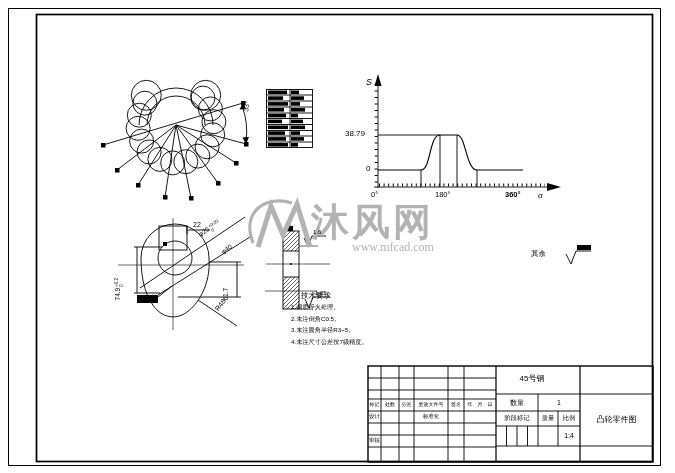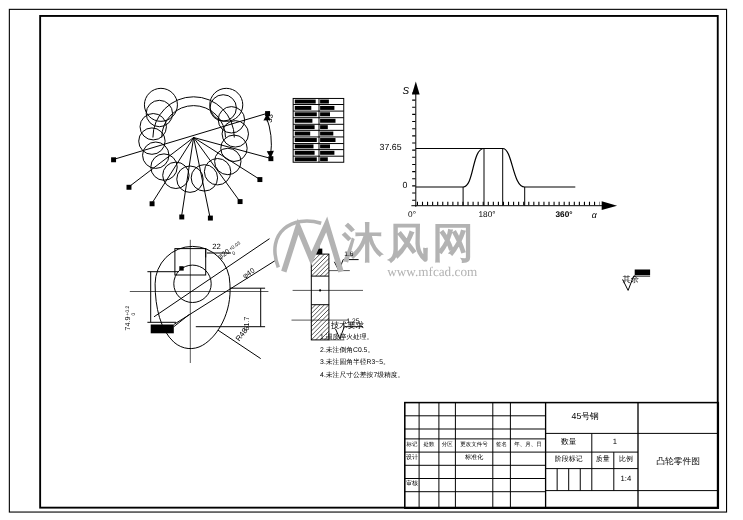--- a/index.html
+++ b/index.html
@@ -248,21 +248,21 @@
       <path d="M258,247 L271,206 L283,235 L297,204 L310,247" stroke-width="5"></path>
     </g>
   </svg>
 
   <span class="t wm" style="left:311px;top:203px;font-size:38px;font-weight:bold;letter-spacing:3px;">沐风网</span>
   <span class="t wm" style="left:352px;top:241px;font-size:12px;font-family:Liberation Serif, serif;">www.mfcad.com</span>
 
   <span class="t" style="left:242px;top:111px;font-size:7px;transform:rotate(-80deg);transform-origin:left top;">33°</span>
 
   <span class="t" style="left:366px;top:78px;font-size:9px;font-style:italic;">S</span>
-  <span class="t" style="left:345px;top:130px;font-size:8px;">37.65</span>
+  <span class="t" style="left:345px;top:130px;font-size:8px;">38.79</span>
   <span class="t" style="left:366px;top:165px;font-size:8px;">0</span>
   <span class="t" style="left:371px;top:191px;font-size:7.5px;">0°</span>
   <span class="t" style="left:435px;top:191px;font-size:7.5px;text-align:right;">180°</span>
   <span class="t" style="left:505px;top:191px;font-size:7.5px;font-weight:bold;">360°</span>
   <span class="t" style="left:538px;top:192px;font-size:8px;font-style:italic;">α</span>
 
   <span class="t" style="left:193px;top:221px;font-size:7px;">22</span>
   <span class="t" style="left:203px;top:231px;font-size:6.5px;transform:rotate(-35deg);transform-origin:left bottom;"><span>φ20</span><span class="tol">
         <span>+0.03</span>
         <span>0</span>
@@ -271,21 +271,21 @@
   <span class="t" style="left:124px;top:291px;font-size:6.5px;transform:rotate(-90deg);transform-origin:left bottom;"><span>74.9</span><span class="tol">
         <span>+0.2</span>
         <span>0</span>
       </span></span>
   <span class="t" style="left:229px;top:294px;font-size:6.5px;transform:rotate(-90deg);transform-origin:left bottom;">61.7</span>
   <span class="t" style="left:219px;top:305px;font-size:7px;transform:rotate(-52deg);transform-origin:left bottom;">R48</span>
 
   <span class="t" style="left:313px;top:229px;font-size:6px;">1.6</span>
   <span class="t" style="left:315px;top:290px;font-size:6px;">1.25</span>
 
-  <span class="t" style="left:566px;top:250px;font-size:7.5px;">其余</span>
+  <span class="t" style="left:531px;top:250px;font-size:7.5px;">其余</span>
 
   <span class="t" style="left:301px;top:292px;font-size:7.5px;">技术要求</span>
   <span class="t" style="left:291px;top:304px;font-size:6.2px;">1.调质淬火处理。</span>
   <span class="t" style="left:291px;top:315.5px;font-size:6.2px;">2.未注倒角C0.5。</span>
   <span class="t" style="left:291px;top:327px;font-size:6.2px;">3.未注圆角半径R3~5。</span>
   <span class="t" style="left:291px;top:338.5px;font-size:6.2px;">4.未注尺寸公差按7级精度。</span>
 
   <span class="t c" style="left:496px;top:375px;width:72px;font-size:8px;">45号钢</span>
   <span class="t c" style="left:496px;top:399px;width:42px;font-size:7px;">数量</span>
   <span class="t c" style="left:538px;top:399px;width:42px;font-size:7px;">1</span>

